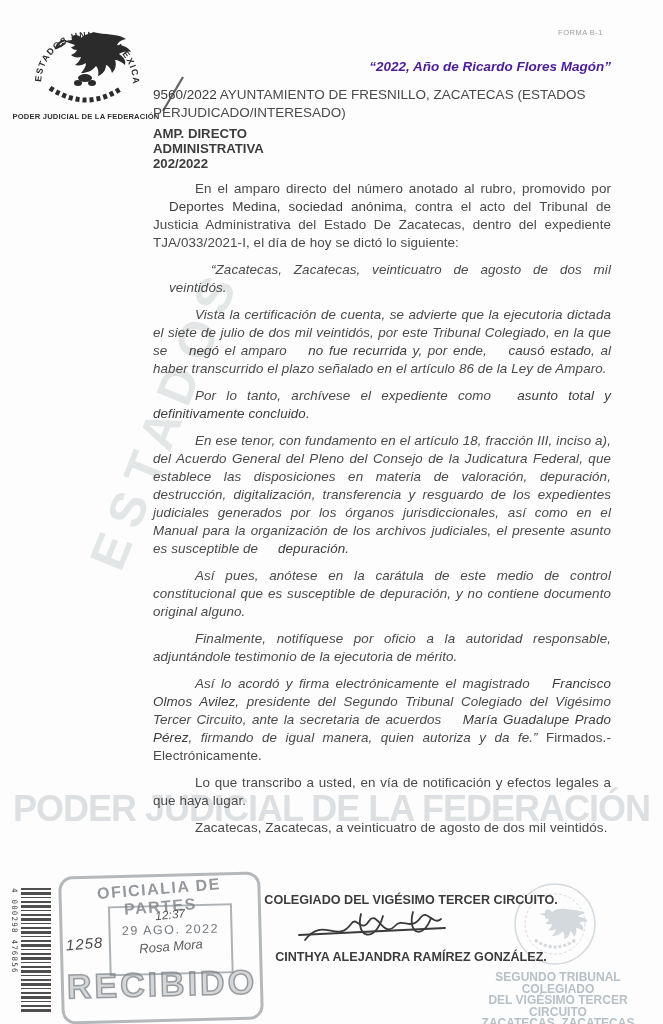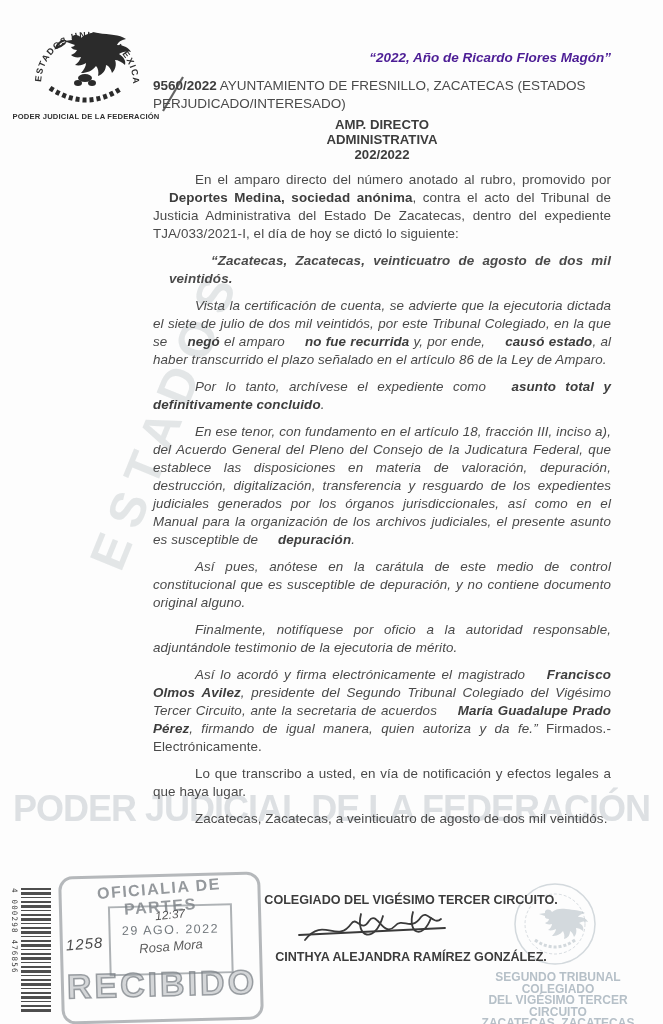--- a/index.html
+++ b/index.html
@@ -25,28 +25,28 @@
   .inst-label{
     position:absolute;left:12px;top:112px;width:148px;z-index:1;
     font-size:7.6px;font-weight:bold;text-align:center;color:#2f2f2f;letter-spacing:.2px;
   }
   .content{
     position:absolute;left:153px;top:28px;width:458px;z-index:2;
   }
   .forma{font-size:7.5px;color:#9aa0a4;text-align:right;padding-right:8px;letter-spacing:.5px;}
   .legend{margin-top:22px;font-size:13.5px;font-weight:bold;font-style:italic;text-align:right;color:#4c1d95;}
   .caseline{margin-top:12px;font-size:13.5px;line-height:17.5px;color:#4a4a4a;width:452px;}
-  .caseline .num{font-weight:bold;color:#3d3d3d;}
-  .ampblock{margin-top:6px;text-align:center;font-weight:bold;font-size:13.2px;line-height:14.8px;color:#3d3d3d;}
+  .caseline .num{font-weight:normal;color:#3d3d3d;}
+  .ampblock{margin-top:6px;text-align:left;font-weight:bold;font-size:13.2px;line-height:14.8px;color:#3d3d3d;}
   .content p{
     margin:9px 0 0 0;font-size:13.4px;line-height:18px;
     text-align:justify;text-indent:42px;color:#4a4a4a;letter-spacing:.1px;
   }
   .it{font-style:italic;}
-  .b{font-weight:bold;color:#3d3d3d;padding-left:16px;}
+  .b{font-weight:normal;color:#3d3d3d;padding-left:16px;}
   .up{font-style:normal;}
   .slash{position:absolute;left:160px;top:74px;width:26px;height:40px;z-index:3;}
   
   .actuaria{
     position:absolute;left:205px;top:893px;width:412px;z-index:2;
     font-size:12.6px;font-weight:bold;line-height:15.8px;text-align:center;color:#3c3c3c;
   }
   .signature{position:absolute;left:295px;top:906px;width:170px;height:50px;z-index:3;}
   .actuaria-name{
     position:absolute;left:205px;top:950px;width:412px;z-index:2;
@@ -125,20 +125,21 @@
     </g>
     <path d="M 22 74 Q 58 98 94 74" fill="none" stroke="#2b2b2b" stroke-width="5" stroke-dasharray="4 3"></path>
   </svg>
   <div class="inst-label">PODER JUDICIAL DE LA FEDERACIÓN</div>
 
   <svg class="slash" viewBox="0 0 26 40">
     <line x1="23" y1="3" x2="3" y2="37" stroke="#474747" stroke-width="2.2" opacity=".85"></line>
   </svg>
 
   <div class="content">
+    <div class="forma">FORMA B-1</div>
     <div class="legend">“2022, Año de Ricardo Flores Magón”</div>
 
     <div class="caseline"><span class="num">9560/2022</span><span> AYUNTAMIENTO DE FRESNILLO, ZACATECAS  (ESTADOS PERJUDICADO/INTERESADO)</span></div>
 
     <div class="ampblock">
       <div>AMP. DIRECTO</div>
       <div>ADMINISTRATIVA</div>
       <div>202/2022</div>
     </div>
 

